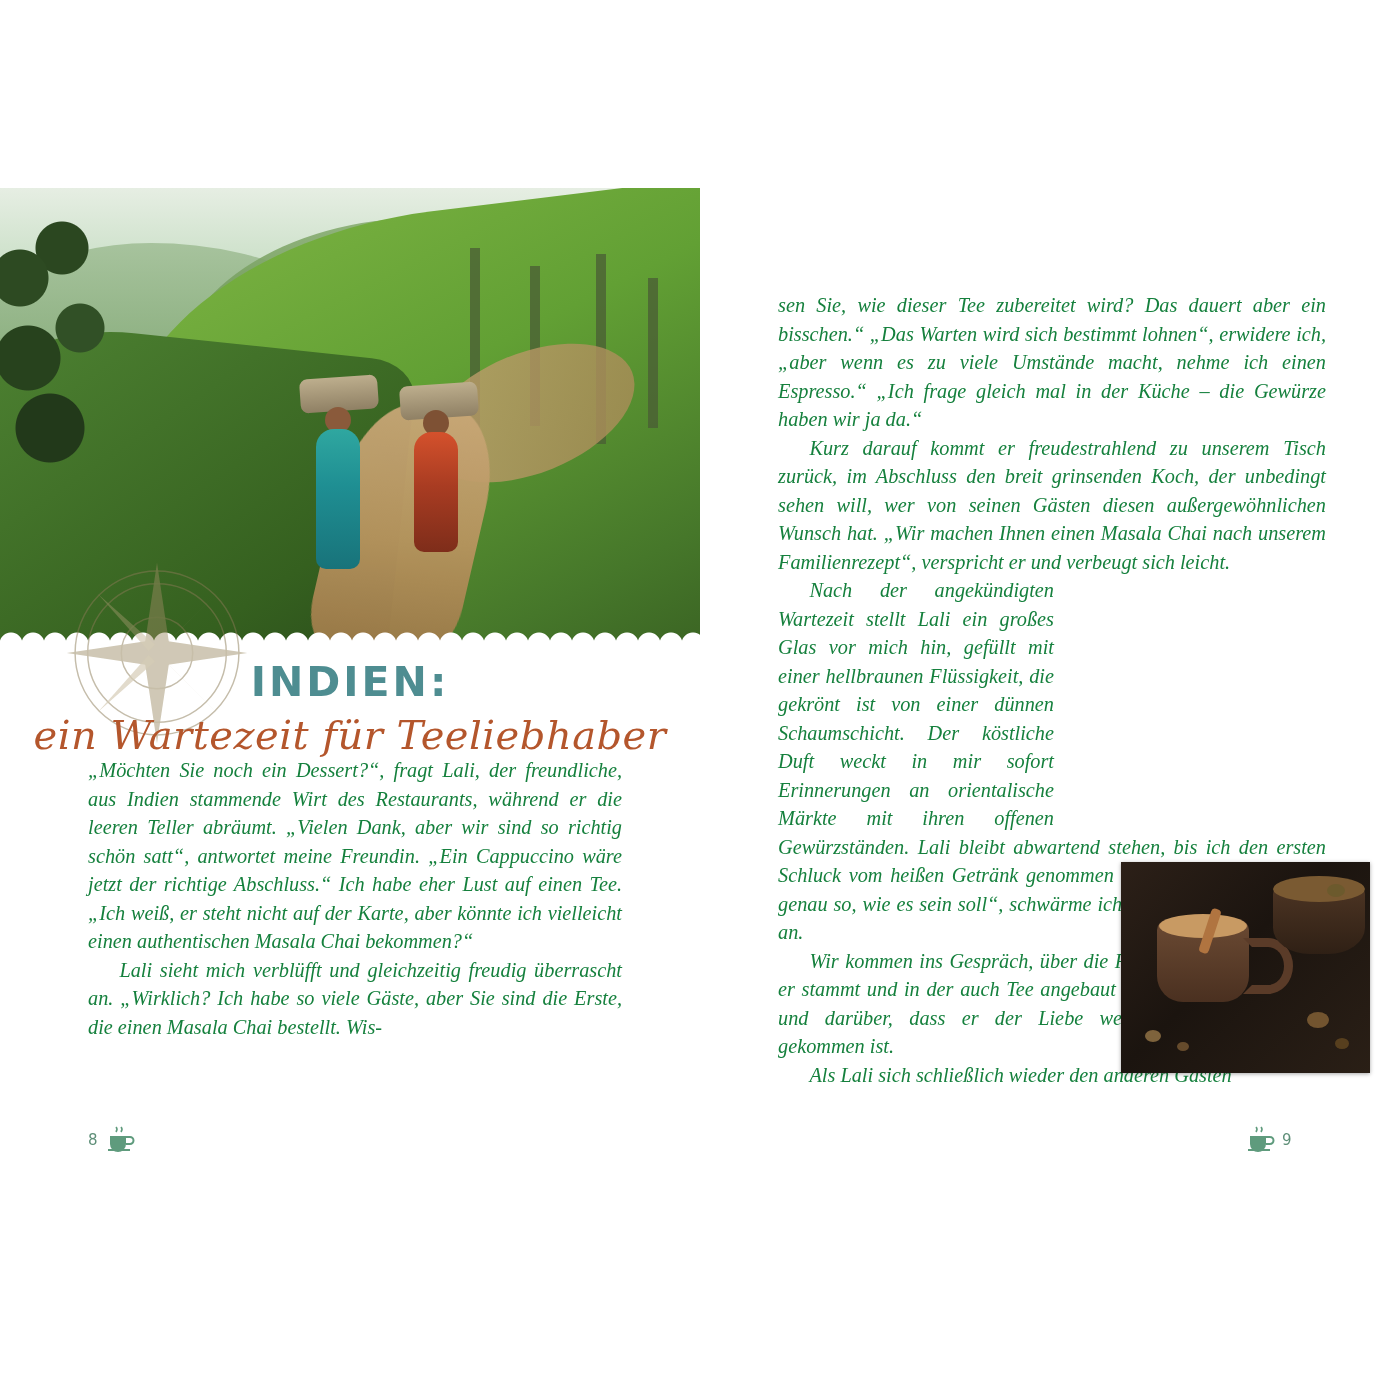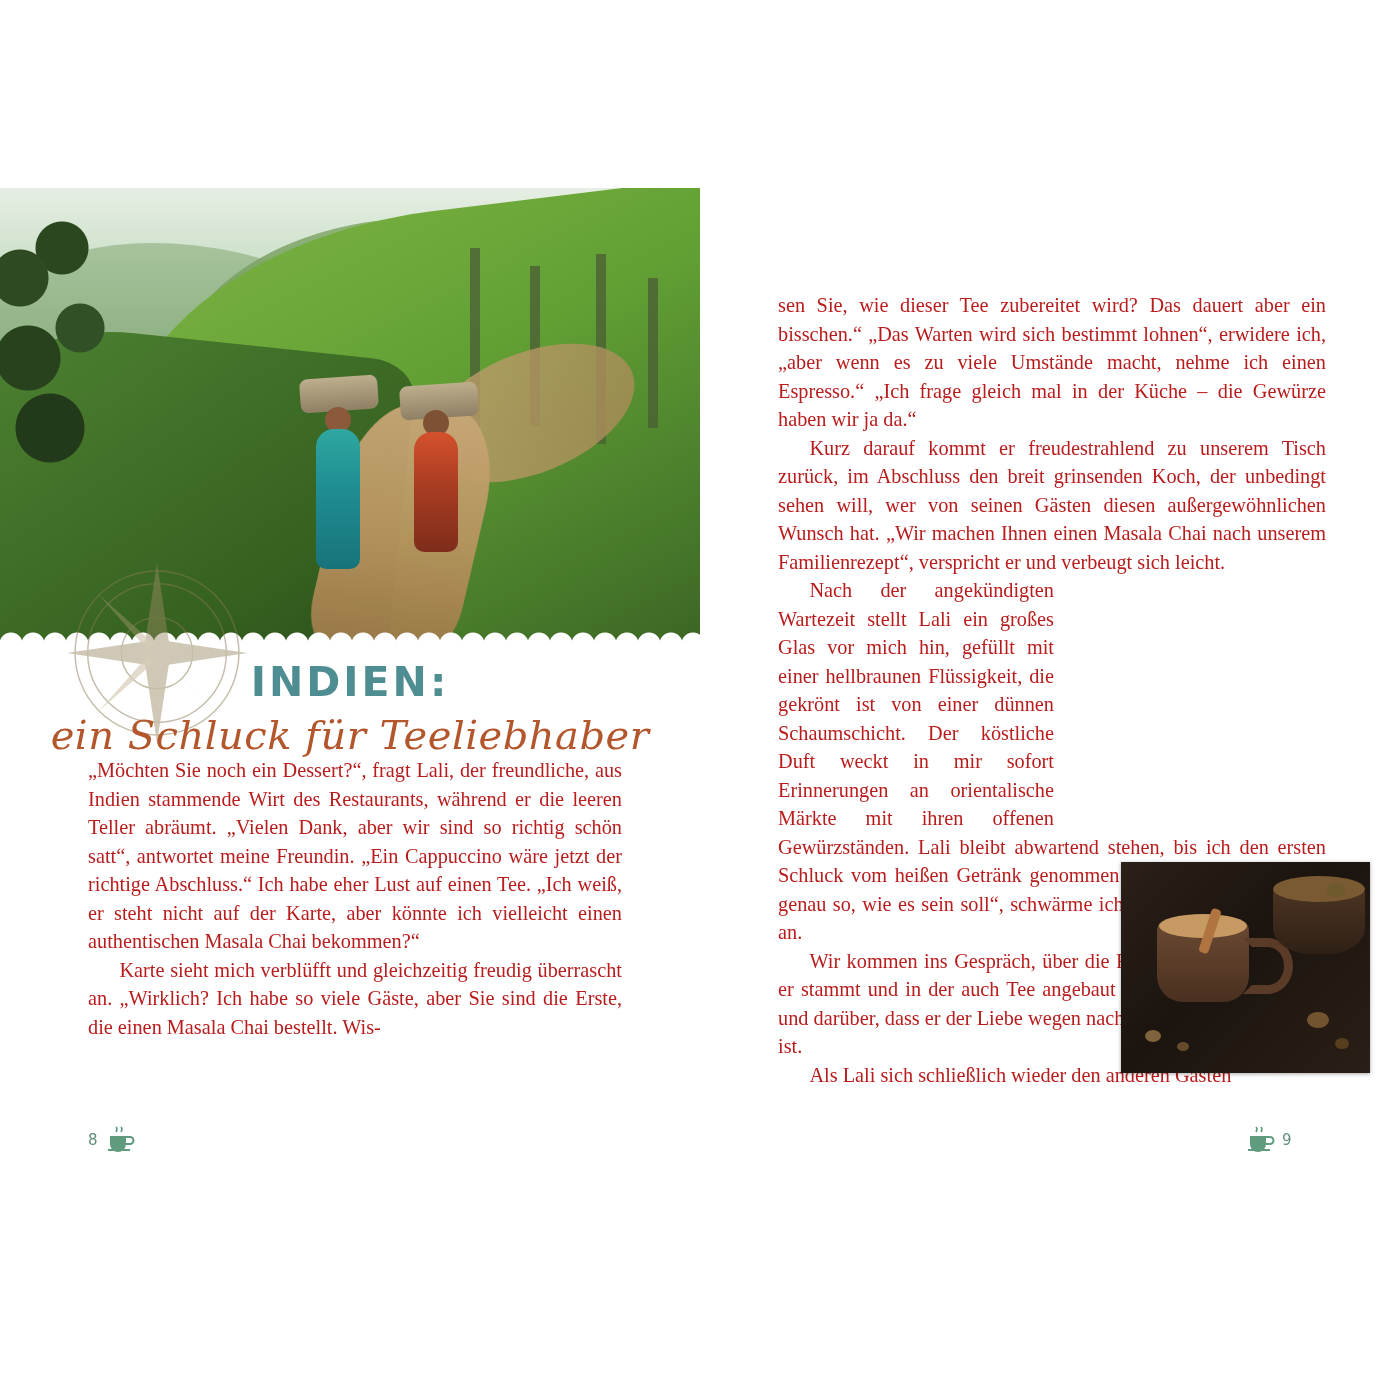--- a/index.html
+++ b/index.html
@@ -164,22 +164,23 @@
     font-size: 40px;
     color: #b4562c;
     letter-spacing: 0.5px;
   }
 
   .col-text {
     position: absolute;
     font-size: 20.3px;
     line-height: 1.405;
     text-align: justify;
-    color: #b91c1c;
+    color: #15803d;
     hyphens: auto;
+    font-style: italic;
   }
   .col-text p { margin: 0; }
   .col-text p + p { text-indent: 1.55em; }
 
   .left-col {
     left: 88px;
     top: 568px;
     width: 534px;
   }
 
@@ -347,26 +348,26 @@
       <g fill="#b3a27a" opacity="0.7">
         <polygon points="44,44 98,92 92,98"></polygon>
         <polygon points="156,44 108,92 102,98"></polygon>
         <polygon points="44,156 92,102 98,108"></polygon>
         <polygon points="156,156 108,108 102,102"></polygon>
       </g>
     </svg>
 
     <div class="headline-block">
       <div class="headline-main">INDIEN:</div>
-      <div class="headline-sub">ein Schluck für Teeliebhaber</div>
+      <div class="headline-sub">ein Wartezeit für Teeliebhaber</div>
     </div>
 
     <div class="col-text left-col">
       <p>„Möchten Sie noch ein Dessert?“, fragt Lali, der freundliche, aus Indien stammende Wirt des Restaurants, während er die leeren Teller abräumt. „Vielen Dank, aber wir sind so richtig schön satt“, antwortet meine Freundin. „Ein Cappuccino wäre jetzt der richtige Abschluss.“ Ich habe eher Lust auf einen Tee. „Ich weiß, er steht nicht auf der Karte, aber könnte ich vielleicht einen authentischen Masala Chai bekommen?“</p>
-      <p>Karte sieht mich verblüfft und gleichzeitig freudig überrascht an. „Wirklich? Ich habe so viele Gäste, aber Sie sind die Erste, die einen Masala Chai bestellt. Wis-</p>
+      <p>Lali sieht mich verblüfft und gleichzeitig freudig überrascht an. „Wirklich? Ich habe so viele Gäste, aber Sie sind die Erste, die einen Masala Chai bestellt. Wis-</p>
     </div>
   </div>
 
   <div class="page-right">
     <div class="col-text right-col">
       <p>sen Sie, wie dieser Tee zubereitet wird? Das dauert aber ein bisschen.“ „Das Warten wird sich bestimmt lohnen“, erwidere ich, „aber wenn es zu viele Umstände macht, nehme ich einen Espresso.“ „Ich frage gleich mal in der Küche – die Gewürze haben wir ja da.“</p>
       <p>Kurz darauf kommt er freudestrahlend zu unserem Tisch zurück, im Abschluss den breit grinsenden Koch, der unbedingt sehen will, wer von seinen Gästen diesen außergewöhnlichen Wunsch hat. „Wir machen Ihnen einen Masala Chai nach unserem Familienrezept“, verspricht er und verbeugt sich leicht.</p>
       <p>
         <span class="wrap-shape"></span>
         <span>Nach der angekündigten Wartezeit stellt Lali ein großes Glas vor mich hin, gefüllt mit einer hellbraunen Flüssigkeit, die gekrönt ist von einer dünnen Schaumschicht. Der köstliche Duft weckt in mir sofort Erinnerungen an orientalische Märkte mit ihren offenen Gewürzständen. Lali bleibt abwartend stehen, bis ich den ersten Schluck vom heißen Getränk genommen habe. „Einfach herrlich, genau so, wie es sein soll“, schwärme ich und lächle Lali dankbar an.</span>

